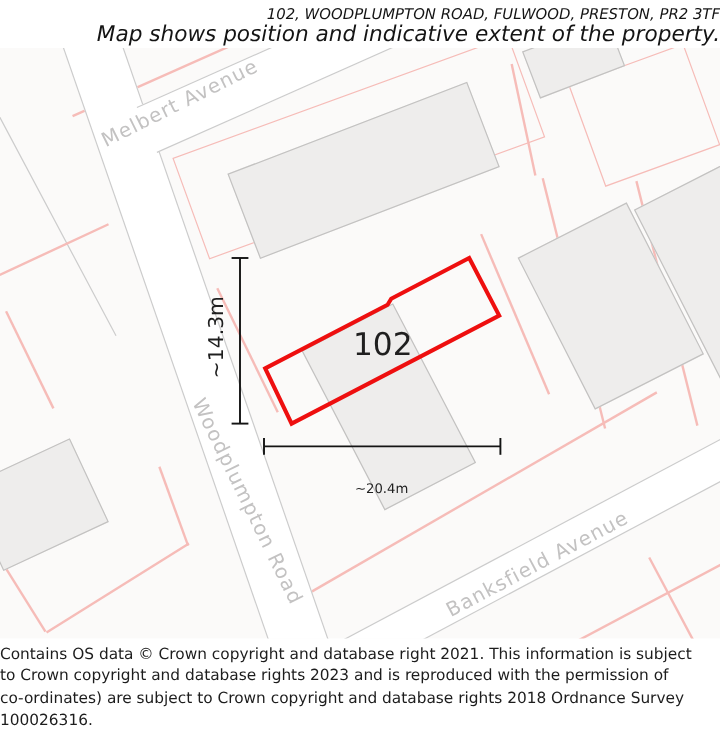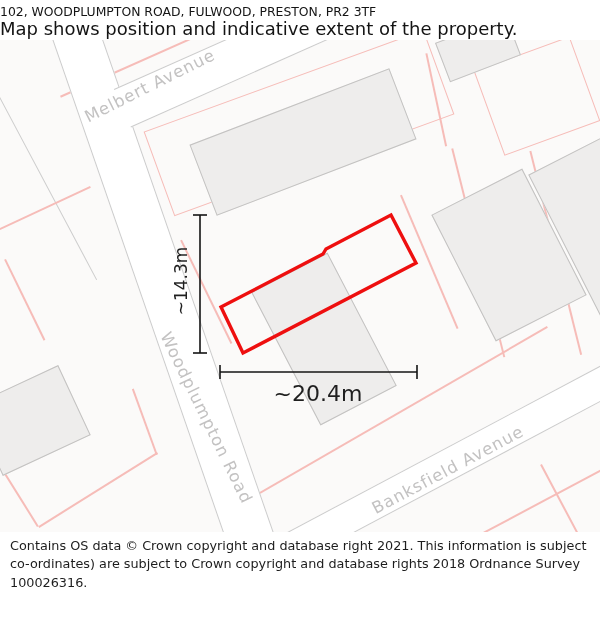--- a/index.html
+++ b/index.html
@@ -1,39 +1,39 @@
 <!DOCTYPE html>
 <html><head>
 <meta charset="utf-8">
 <style>
   html,body{margin:0;padding:0;}
   body{width:600px;height:625px;position:relative;background:#ffffff;
        font-family:"DejaVu Sans","Liberation Sans",sans-serif;overflow:hidden;}
   .abs{position:absolute;}
   
-  #header{left:0;top:0;width:600px;height:40px;text-align:left;color:#141414;}
+  #header{left:0;top:0;width:600px;height:40px;text-align:right;color:#141414;font-style:italic;}
   #header .l1{padding-top:4px;font-size:12.4px;line-height:16.5px;}
   #header .l2{font-size:18px;line-height:16.5px;}
   
   #map{left:0;top:40px;width:600px;height:492px;background:#fbfaf9;overflow:hidden;}
   .road{background:#ffffff;border-top:1px solid #cccccc;border-bottom:1px solid #cccccc;}
   .pline{background:#f6bcb8;height:1.5px;}
   .gline{background:#cccccc;height:1px;}
   .prect{border:1px solid #f6bcb8;background:transparent;}
   .bldg{background:#eeedec;border:1px solid #c3c2c1;}
   .roadlabel{color:#c3c2c2;font-size:16.5px;text-align:center;height:24px;width:240px;
              letter-spacing:1px;white-space:nowrap;}
   .maptext{color:#1f1f1f;text-align:center;white-space:nowrap;}
   #area-label{left:169px;top:127px;width:300px;font-size:20.5px;}
   #plot-number{left:269px;top:233px;width:100px;font-size:26px;}
   #dim-h-label{left:131px;top:231px;width:100px;font-size:17px;transform:rotate(-90deg);}
-  #dim-w-label{left:268px;top:341px;width:100px;font-size:22px;}
+  #dim-w-label{left:268px;top:361px;width:100px;font-size:11px;}
   
   #footer{left:0;top:532px;width:600px;height:93px;color:#1d1d1d;}
-  #footer div{padding-left:10px;font-size:12.8px;line-height:18.4px;}
+  #footer div{padding-left:0;font-size:12.8px;line-height:18.4px;}
   #footer{padding-top:5px;}
   svg{position:absolute;left:0;top:0;}
 </style>
 </head>
 <body>
 
 <div id="header" class="abs">
   <div class="l1">102, WOODPLUMPTON ROAD, FULWOOD, PRESTON, PR2 3TF</div>
   <div class="l2">Map shows position and indicative extent of the property.</div>
 </div>
@@ -80,21 +80,23 @@
     <g stroke="#141414" stroke-width="1.6">
       <line x1="200" y1="175" x2="200" y2="313"></line>
       <line x1="193" y1="175" x2="207" y2="175"></line>
       <line x1="193" y1="313" x2="207" y2="313"></line>
       <line x1="220" y1="332" x2="417" y2="332"></line>
       <line x1="220" y1="325" x2="220" y2="339"></line>
       <line x1="417" y1="325" x2="417" y2="339"></line>
     </g>
   </svg>
 
+  <div id="plot-number" class="abs maptext">102</div>
   <div id="dim-h-label" class="abs maptext">~14.3m</div>
   <div id="dim-w-label" class="abs maptext">~20.4m</div>
 </div>
 
 <div id="footer" class="abs">
   <div>Contains OS data © Crown copyright and database right 2021. This information is subject</div>
+  <div>to Crown copyright and database rights 2023 and is reproduced with the permission of</div>
   <div>co-ordinates) are subject to Crown copyright and database rights 2018 Ordnance Survey</div>
   <div>100026316.</div>
 </div>
 
 </body></html>

